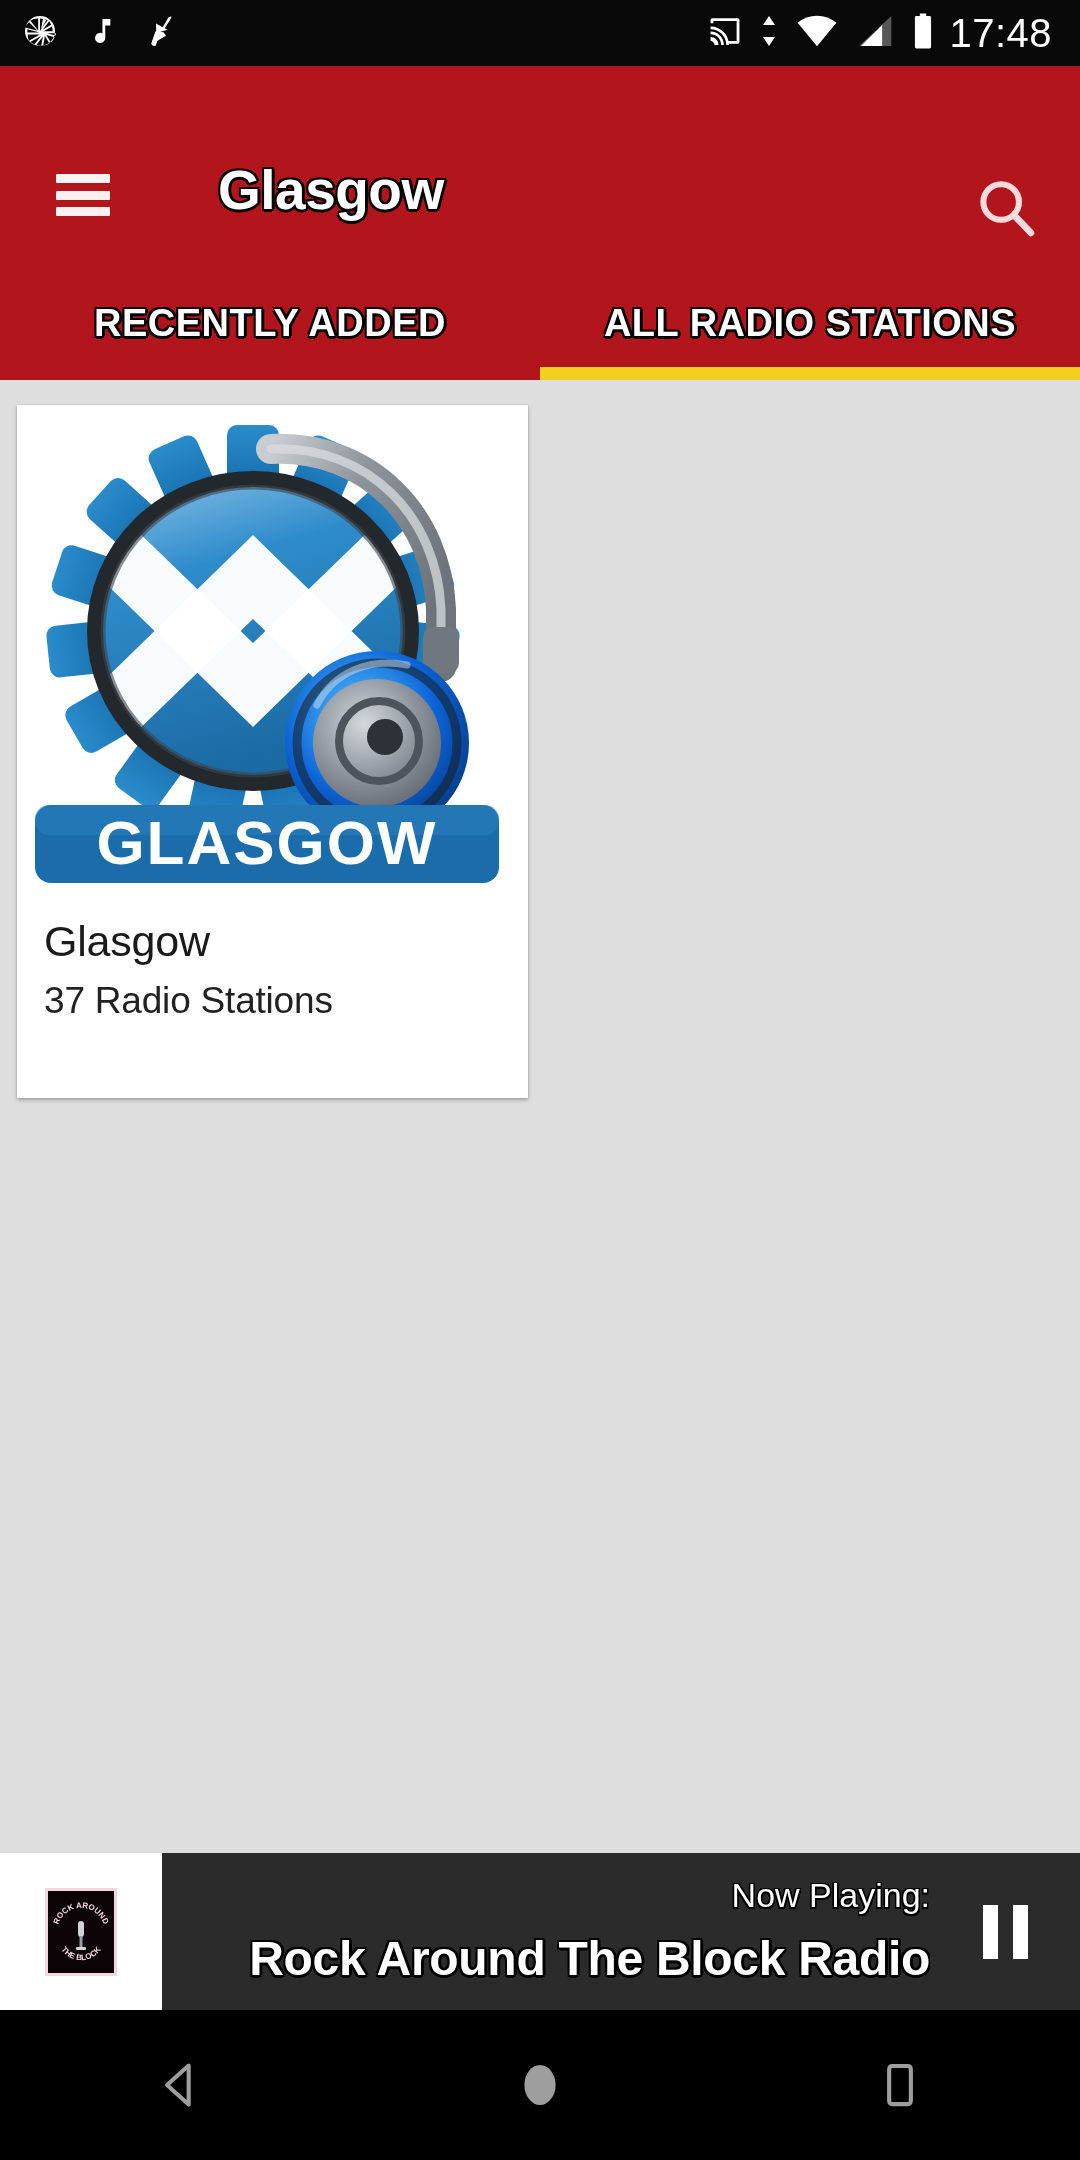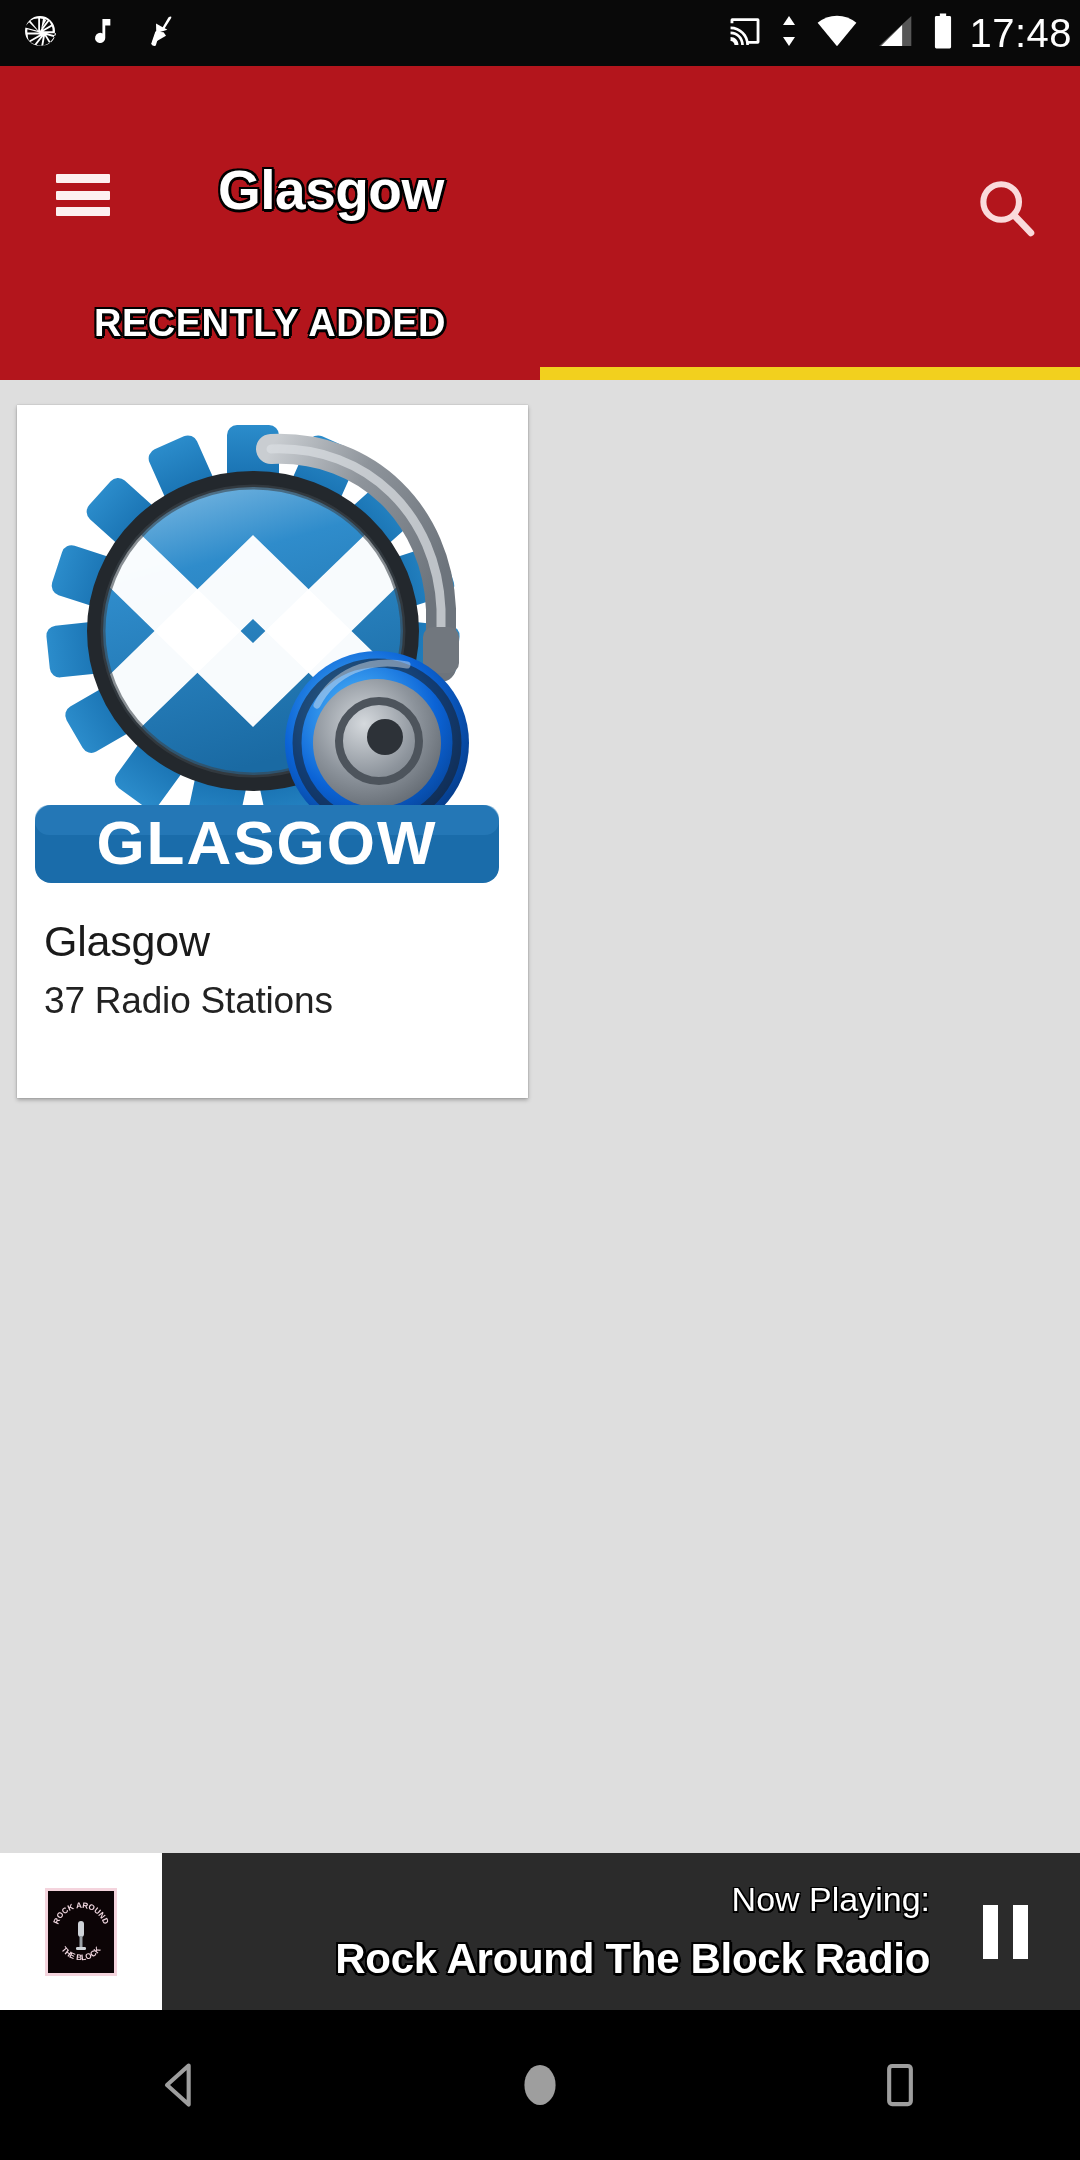--- a/index.html
+++ b/index.html
@@ -18,21 +18,21 @@
   
   .statusbar {
     position: absolute;
     top: 0; left: 0;
     width: 1080px;
     height: 66px;
     background: #090909;
     display: flex;
     align-items: center;
     box-sizing: border-box;
-    padding: 0 8px 0 22px;
+    padding: 0 28px 0 22px;
   }
   .sb-left {
     display: flex;
     align-items: center;
     gap: 26px;
   }
   .sb-right {
     margin-left: auto;
     display: flex;
     align-items: center;
@@ -221,21 +221,21 @@
   }
   .np-label {
     font-size: 34px;
     color: #ffffff;
     line-height: 1.15;
     text-shadow: -1.5px -1.5px 0 #000, 1.5px -1.5px 0 #000,
                  -1.5px 1.5px 0 #000, 1.5px 1.5px 0 #000;
     white-space: nowrap;
   }
   .np-title {
-    font-size: 42px;
+    font-size: 48px;
     font-weight: bold;
     color: #ffffff;
     line-height: 1.15;
     margin-top: 16px;
     letter-spacing: -0.3px;
     text-shadow: -2px -2px 0 #000, 2px -2px 0 #000,
                  -2px 2px 0 #000, 2px 2px 0 #000,
                   0 3px 0 #000, 3px 0 0 #000;
     white-space: nowrap;
   }
@@ -343,20 +343,21 @@
     </svg>
   </div>
 </div>
 
 <div class="tabbar">
   <div class="tab">
     <span class="tab-label">RECENTLY ADDED</span>
     <div class="tab-indicator"></div>
   </div>
   <div class="tab active">
+    <span class="tab-label">ALL RADIO STATIONS</span>
     <div class="tab-indicator"></div>
   </div>
 </div>
 
 <div class="content">
 
   <div class="card">
     <div class="card-art">
       <svg width="511" height="502" viewBox="0 0 511 502">
         <defs>

